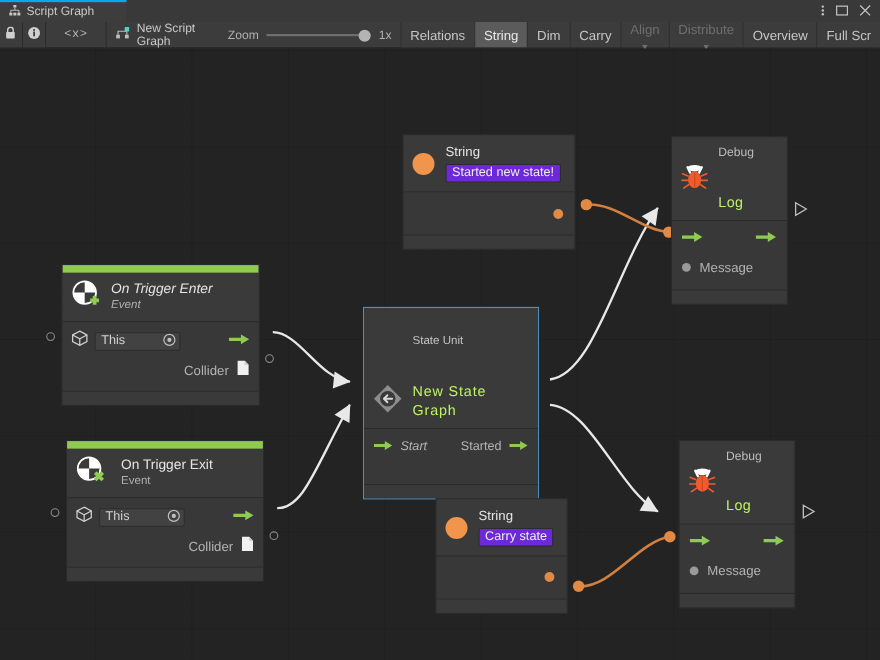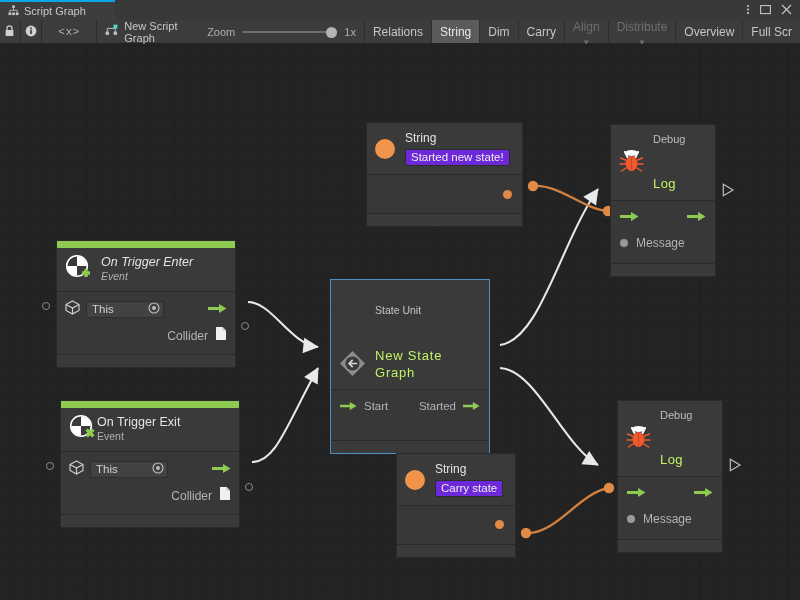--- a/index.html
+++ b/index.html
@@ -382,38 +382,38 @@
         </div>
       </div>
       <div class="node-body" style="height:50px; padding:8px 9px 0 9px;">
         <div class="row" style="justify-content:space-between; height:15px;">
           <span class="row" style="gap:7px;">
             <span>
               <svg width="17" height="10" viewBox="0 0 19 11">
                   <path d="M0 4 H11 V1 L18.5 5.5 L11 10 V7 H0 Z" fill="#8fcb52"></path>
                 </svg>
             </span>
-            <span class="row-lbl" style="font-size:11.5px;">Start</span>
+            <span class="row-lbl" style="font-size:11.5px;font-style:italic;">Start</span>
           </span>
           <span class="row" style="gap:7px;">
             <span class="row-lbl" style="font-size:11.5px;">Started</span>
             <span>
               <svg width="17" height="10" viewBox="0 0 19 11">
                   <path d="M0 4 H11 V1 L18.5 5.5 L11 10 V7 H0 Z" fill="#8fcb52"></path>
                 </svg>
             </span>
           </span>
         </div>
       </div>
       <div class="node-foot"></div>
     </div>
 
     <div class="node" style="left:60px; top:356px; width:180px;">
       <div class="node-accent"></div>
-      <div class="node-head" style="padding:6px 8px 7px 8px; gap:1px;">
+      <div class="node-head" style="padding:6px 8px 7px 8px; gap:14px;">
         <span style="flex:none;">
           <svg width="27" height="26" viewBox="0 0 27 26">
             <circle cx="12" cy="12" r="10.3" fill="none" stroke="#ffffff" stroke-width="1.6"></circle>
             <path d="M12 2.2 A9.8 9.8 0 0 1 21.8 12 L12 12 Z" fill="#ffffff"></path>
             <path d="M12 12 L12 21.8 A9.8 9.8 0 0 1 2.2 12 Z" fill="#ffffff"></path>
             <path d="M17.6 15.6 L24.4 22.4 M24.4 15.6 L17.6 22.4" stroke="#8fcb52" stroke-width="3.4" stroke-linecap="butt"></path>
           </svg>
         </span>
         <div class="node-head-txt">
           <span class="node-title">On Trigger Exit</span>

